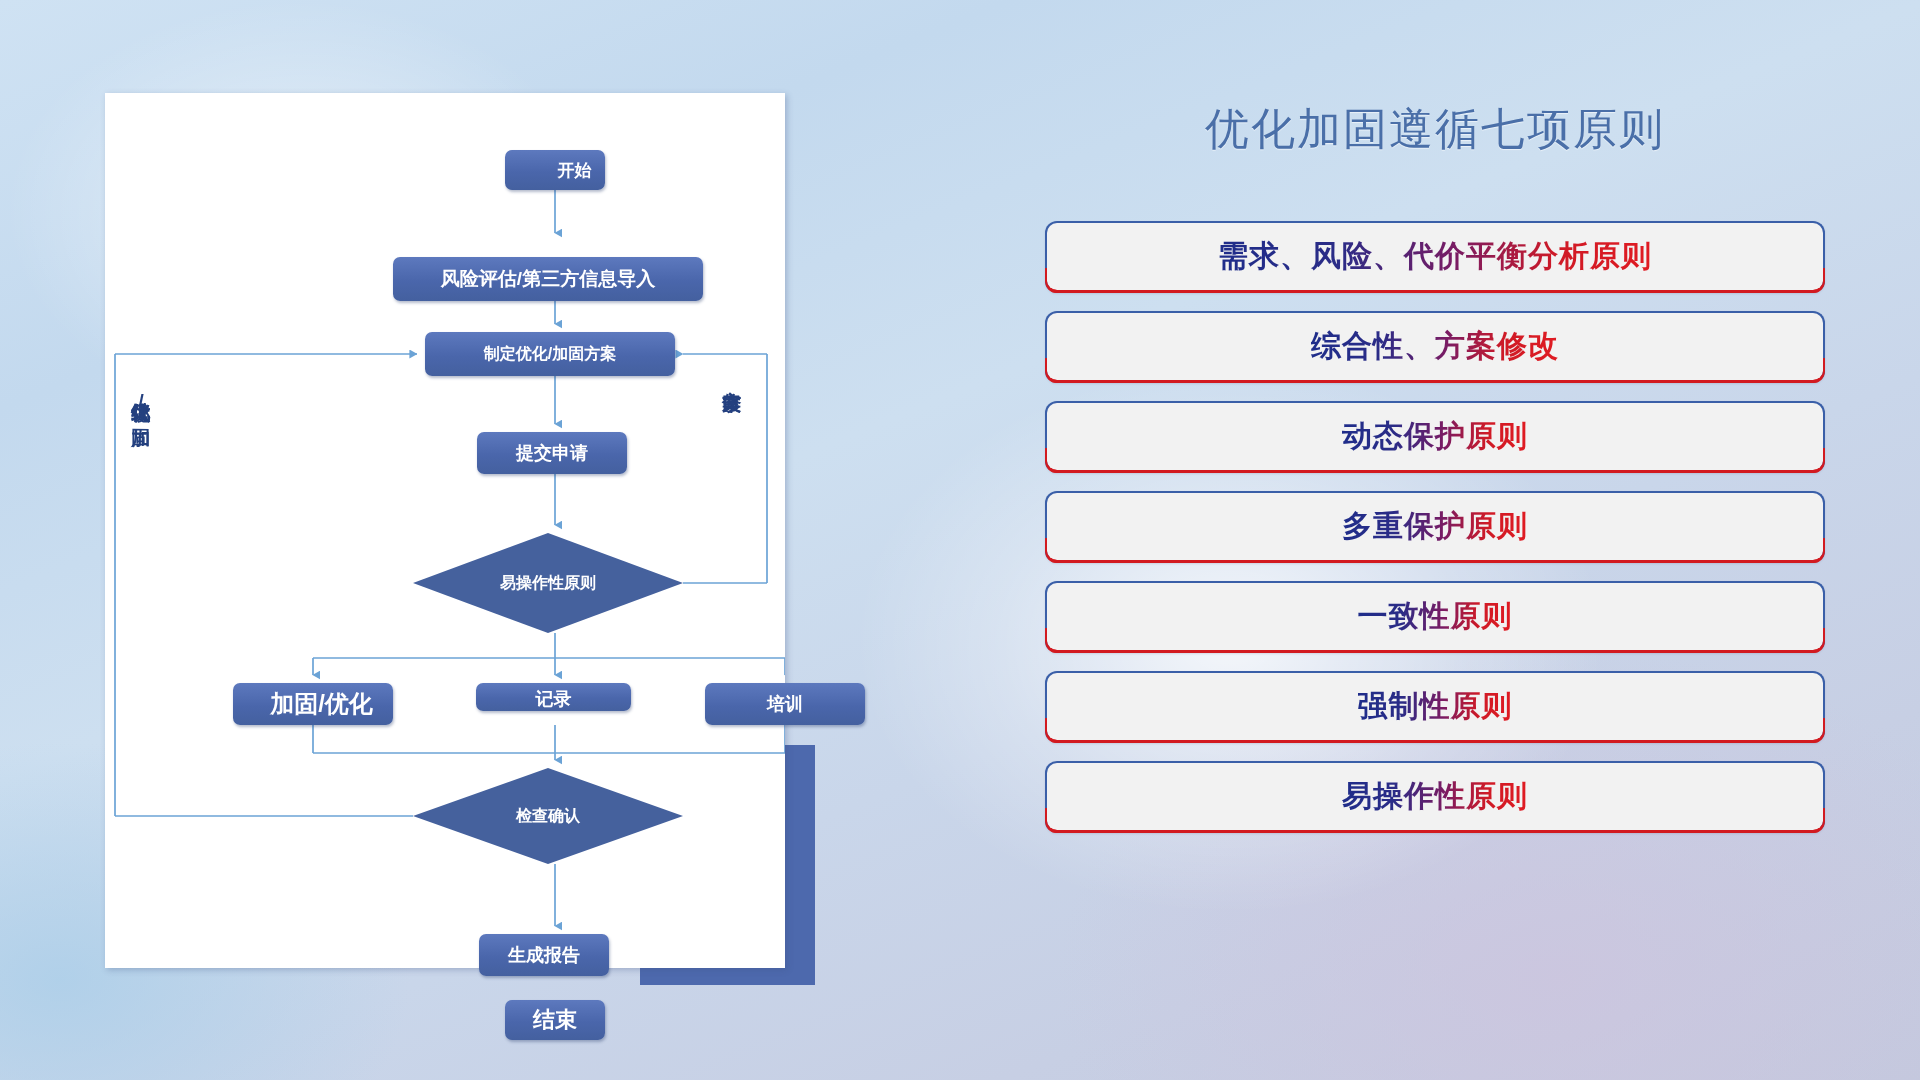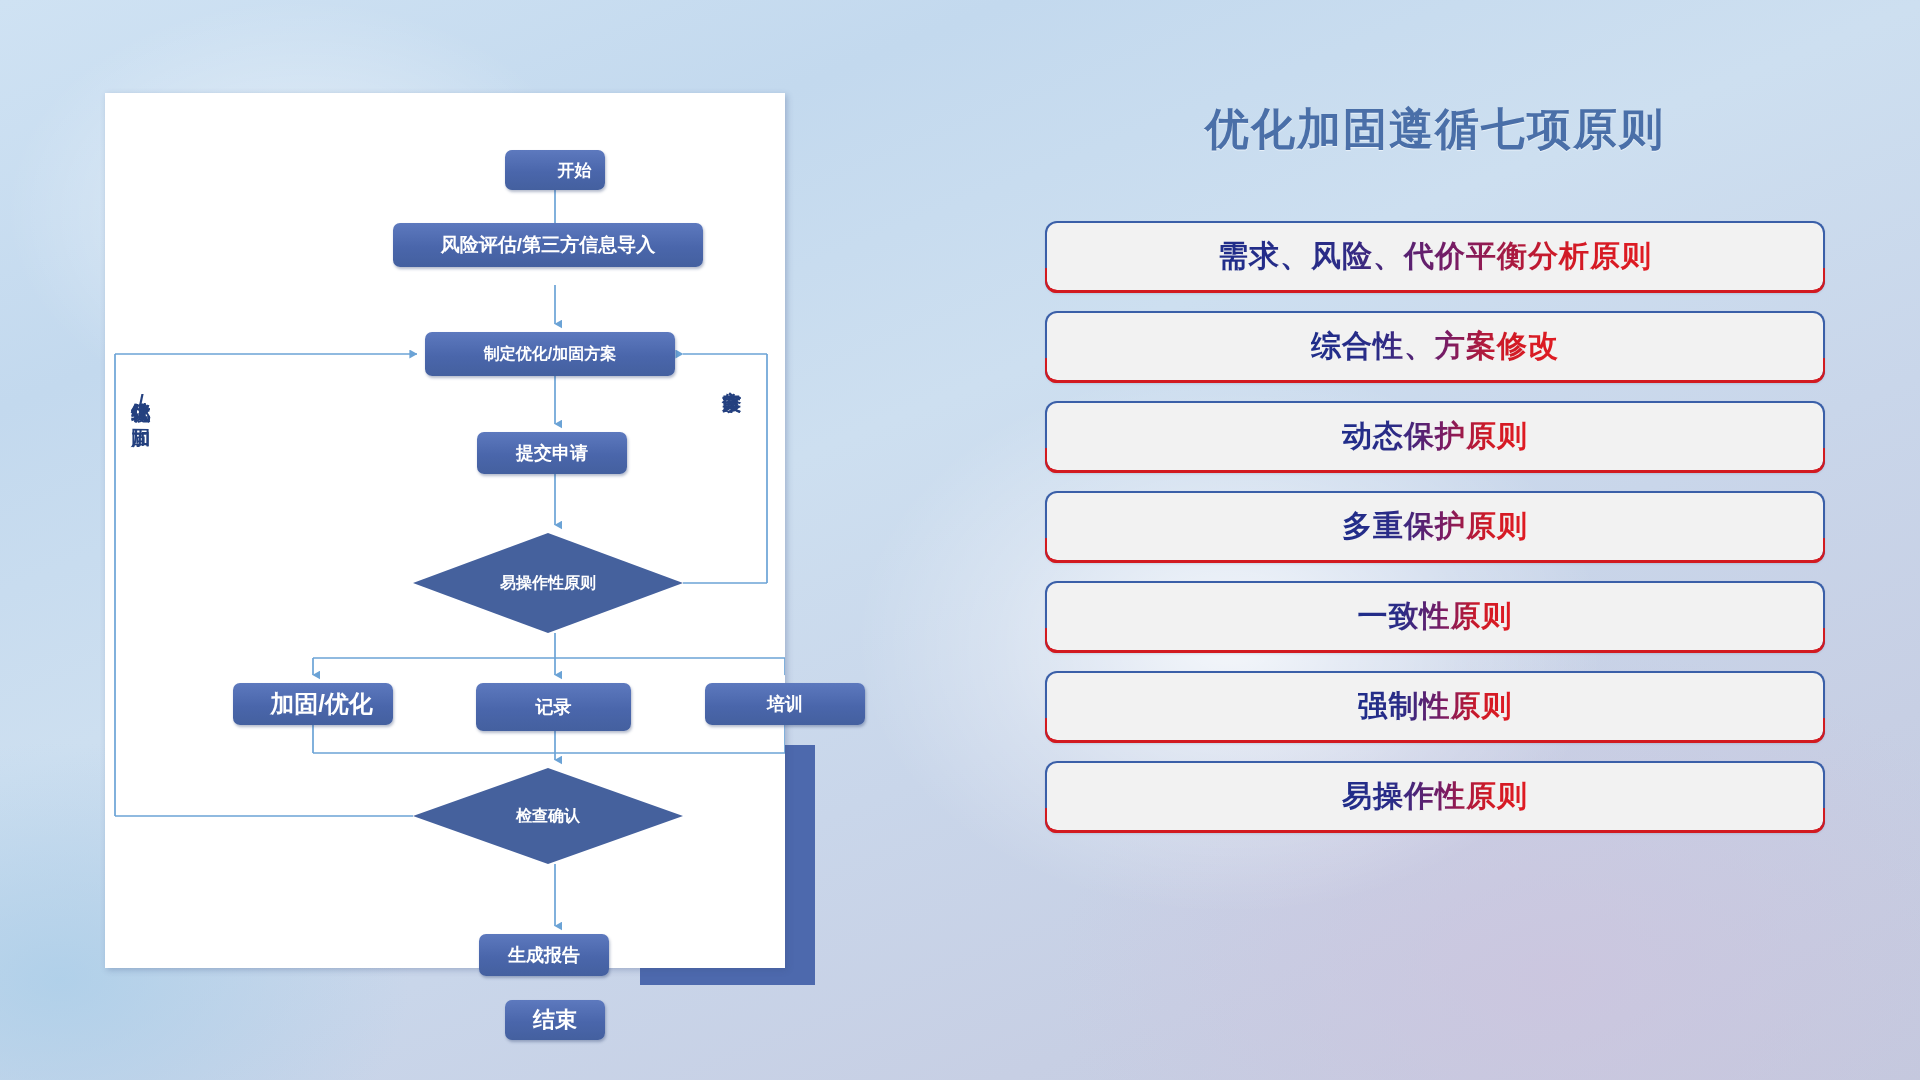--- a/index.html
+++ b/index.html
@@ -74,21 +74,21 @@
     display: flex; align-items: center; justify-content: center;
     color: #fff; font-weight: 700; font-size: 16px;
     pointer-events: none;
   }
 
   
   #right-pane { position: absolute; left: 1020px; top: 100px; width: 830px; }
 
   #page-title {
     font-size: 44px;
-    font-weight: 700;
+    font-weight: 400;
     color: #4a6fa8;
     text-align: center;
     letter-spacing: 2px;
     text-shadow: 0 1px 1px rgba(255,255,255,0.6);
     margin: 0 0 62px 0;
   }
 
   .principle {
     position: relative;
     width: 780px;
@@ -185,21 +185,21 @@
       </g>
     </svg>
 
     <div id="v-label-left" class="v-label">继续优化/加固</div>
     <div id="v-label-right" class="v-label">方案修改</div>
 
     <div class="node rect" style="left:400px;top:57px;width:100px;height:40px;font-size:17px;padding-left:39px;">
       <span class="lbl">开始</span>
     </div>
 
-    <div class="node rect" style="left:288px;top:130px;width:310px;height:44px;font-size:19px;">
+    <div class="node rect" style="left:288px;top:164px;width:310px;height:44px;font-size:19px;">
       <span class="lbl">风险评估/第三方信息导入</span>
     </div>
 
     <div class="node rect" style="left:320px;top:239px;width:250px;height:44px;font-size:16px;">
       <span class="lbl">制定优化/加固方案</span>
     </div>
 
     <div class="node rect" style="left:372px;top:339px;width:150px;height:42px;font-size:18px;">
       <span class="lbl">提交申请</span>
     </div>
@@ -208,21 +208,21 @@
       <svg width="270" height="100" viewBox="0 0 270 100" xmlns="http://www.w3.org/2000/svg">
         <polygon points="135,0 270,50 135,100 0,50" fill="#45619d"></polygon>
       </svg>
       <span class="lbl">易操作性原则</span>
     </div>
 
     <div class="node rect" style="left:128px;top:590px;width:160px;height:42px;font-size:24px;padding-left:17px;">
       <span class="lbl">加固/优化</span>
     </div>
 
-    <div class="node rect" style="left:371px;top:590px;width:155px;height:48px;font-size:18px;">
+    <div class="node rect" style="left:371px;top:590px;width:155px;height:28px;font-size:18px;align-items:flex-end;">
       <span class="lbl">记录</span>
     </div>
 
     <div class="node rect" style="left:600px;top:590px;width:160px;height:42px;font-size:18px;">
       <span class="lbl">培训</span>
     </div>
 
     <div class="diamond-wrap" style="left:308px;top:675px;width:270px;height:96px;">
       <svg width="270" height="96" viewBox="0 0 270 96" xmlns="http://www.w3.org/2000/svg">
         <polygon points="135,0 270,48 135,96 0,48" fill="#45619d"></polygon>

